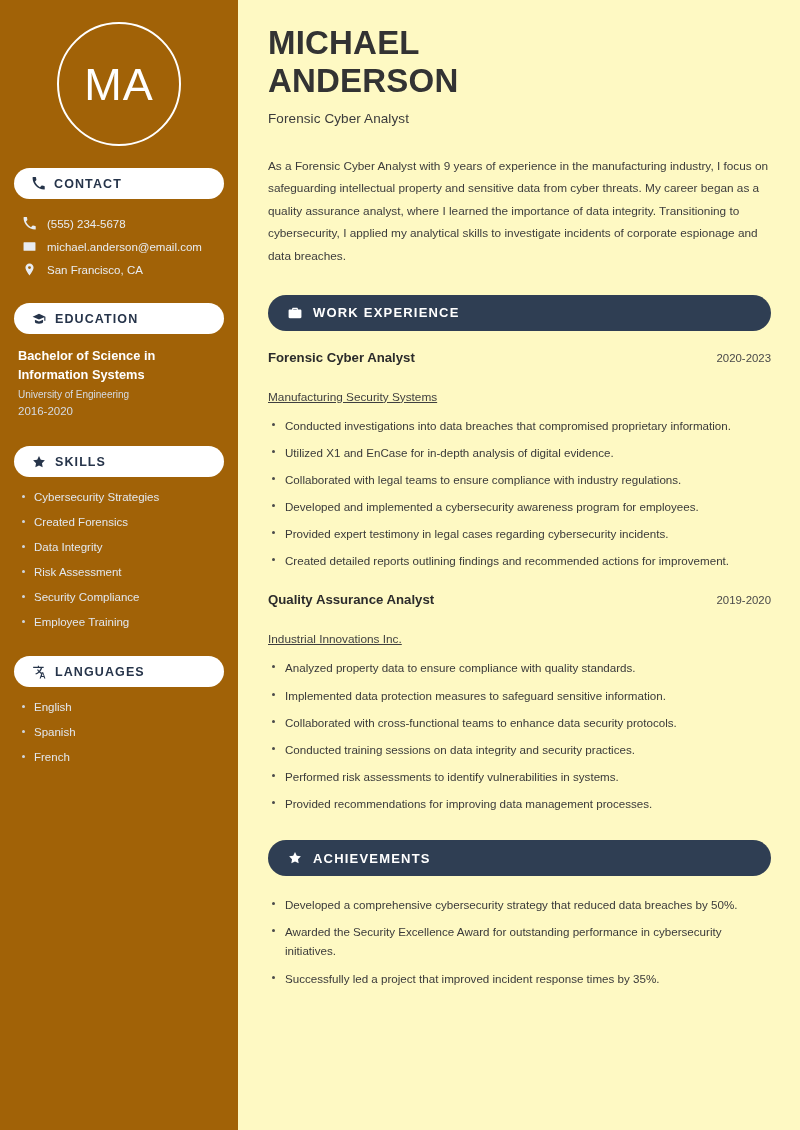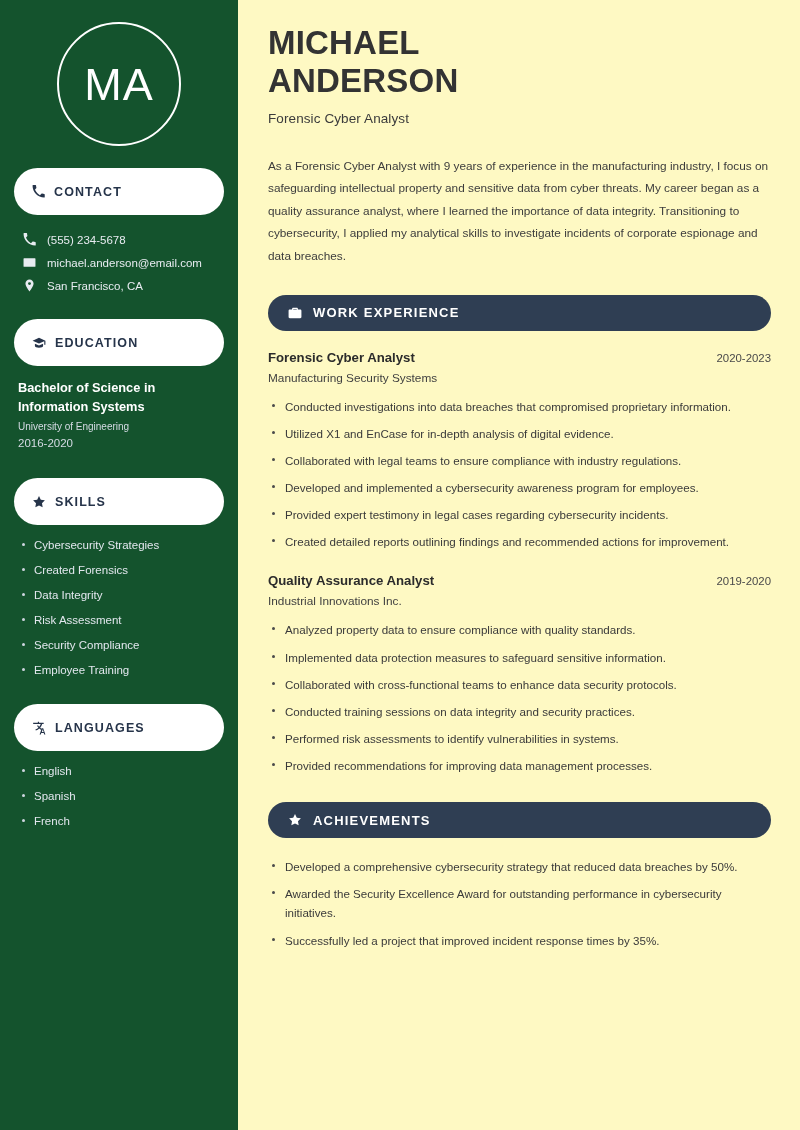--- a/index.html
+++ b/index.html
@@ -17,21 +17,21 @@
     height: 1130px;
     background: #f7f7f7;
     display: flex;
     overflow: hidden;
   }
 
   
   .sidebar {
     width: 238px;
     min-width: 238px;
-    background: #14532d;
+    background: #a16207;
     padding: 0 14px;
     color: #ffffff;
     position: relative;
   }
 
   .avatar-wrap {
     display: flex;
     justify-content: center;
     padding-top: 22px;
     padding-bottom: 22px;
@@ -50,21 +50,21 @@
     font-weight: 400;
     letter-spacing: 1px;
     color: #ffffff;
     line-height: 1;
   }
 
   .pill {
     background: #ffffff;
     color: #26344a;
     border-radius: 30px;
-    height: 47px;
+    height: 31px;
     display: flex;
     align-items: center;
     gap: 9px;
     padding: 0 18px;
     margin-bottom: 13px;
   }
   .pill-label {
     font-size: 12.5px;
     font-weight: bold;
     letter-spacing: 1.1px;
@@ -171,22 +171,23 @@
     font-weight: bold;
     color: #2b2b2b;
   }
   .job-dates {
     font-size: 11.4px;
     color: #4a4a4a;
   }
   .job-company {
     font-size: 11.8px;
     color: #3f3f3f;
-    margin-top: 6px;
+    margin-top: 25px;
     margin-bottom: 12px;
+    text-decoration: underline;
   }
 
   .main-ul { list-style: none; }
   .main-li {
     position: relative;
     font-size: 11.6px;
     line-height: 1.65;
     color: #3a3a3a;
     padding-left: 17px;
     margin-bottom: 8px;

